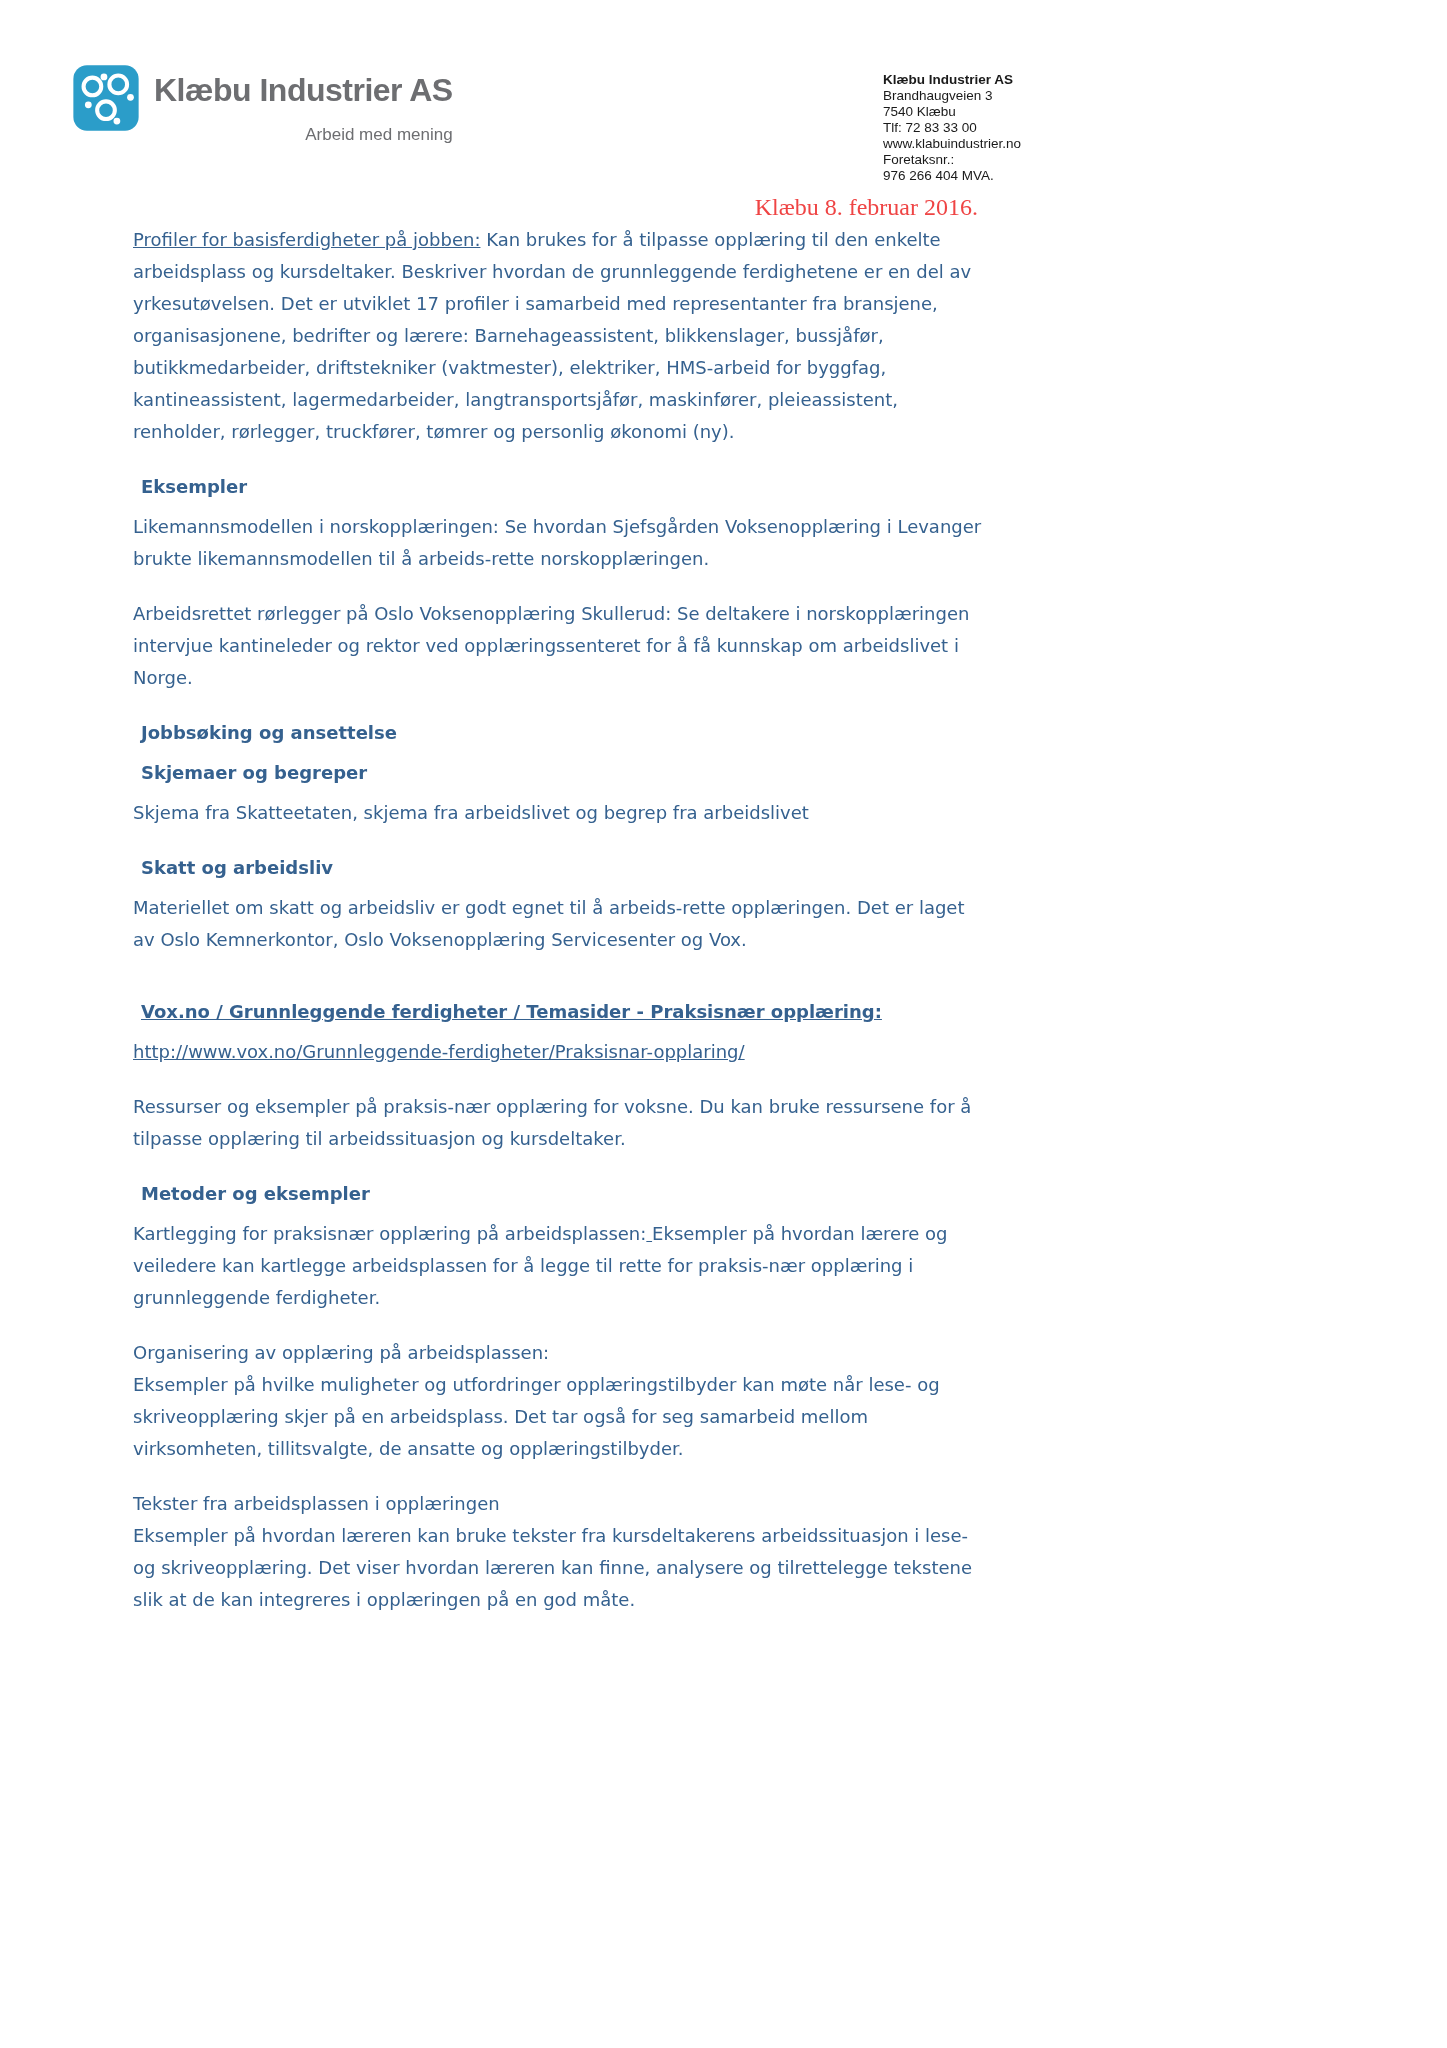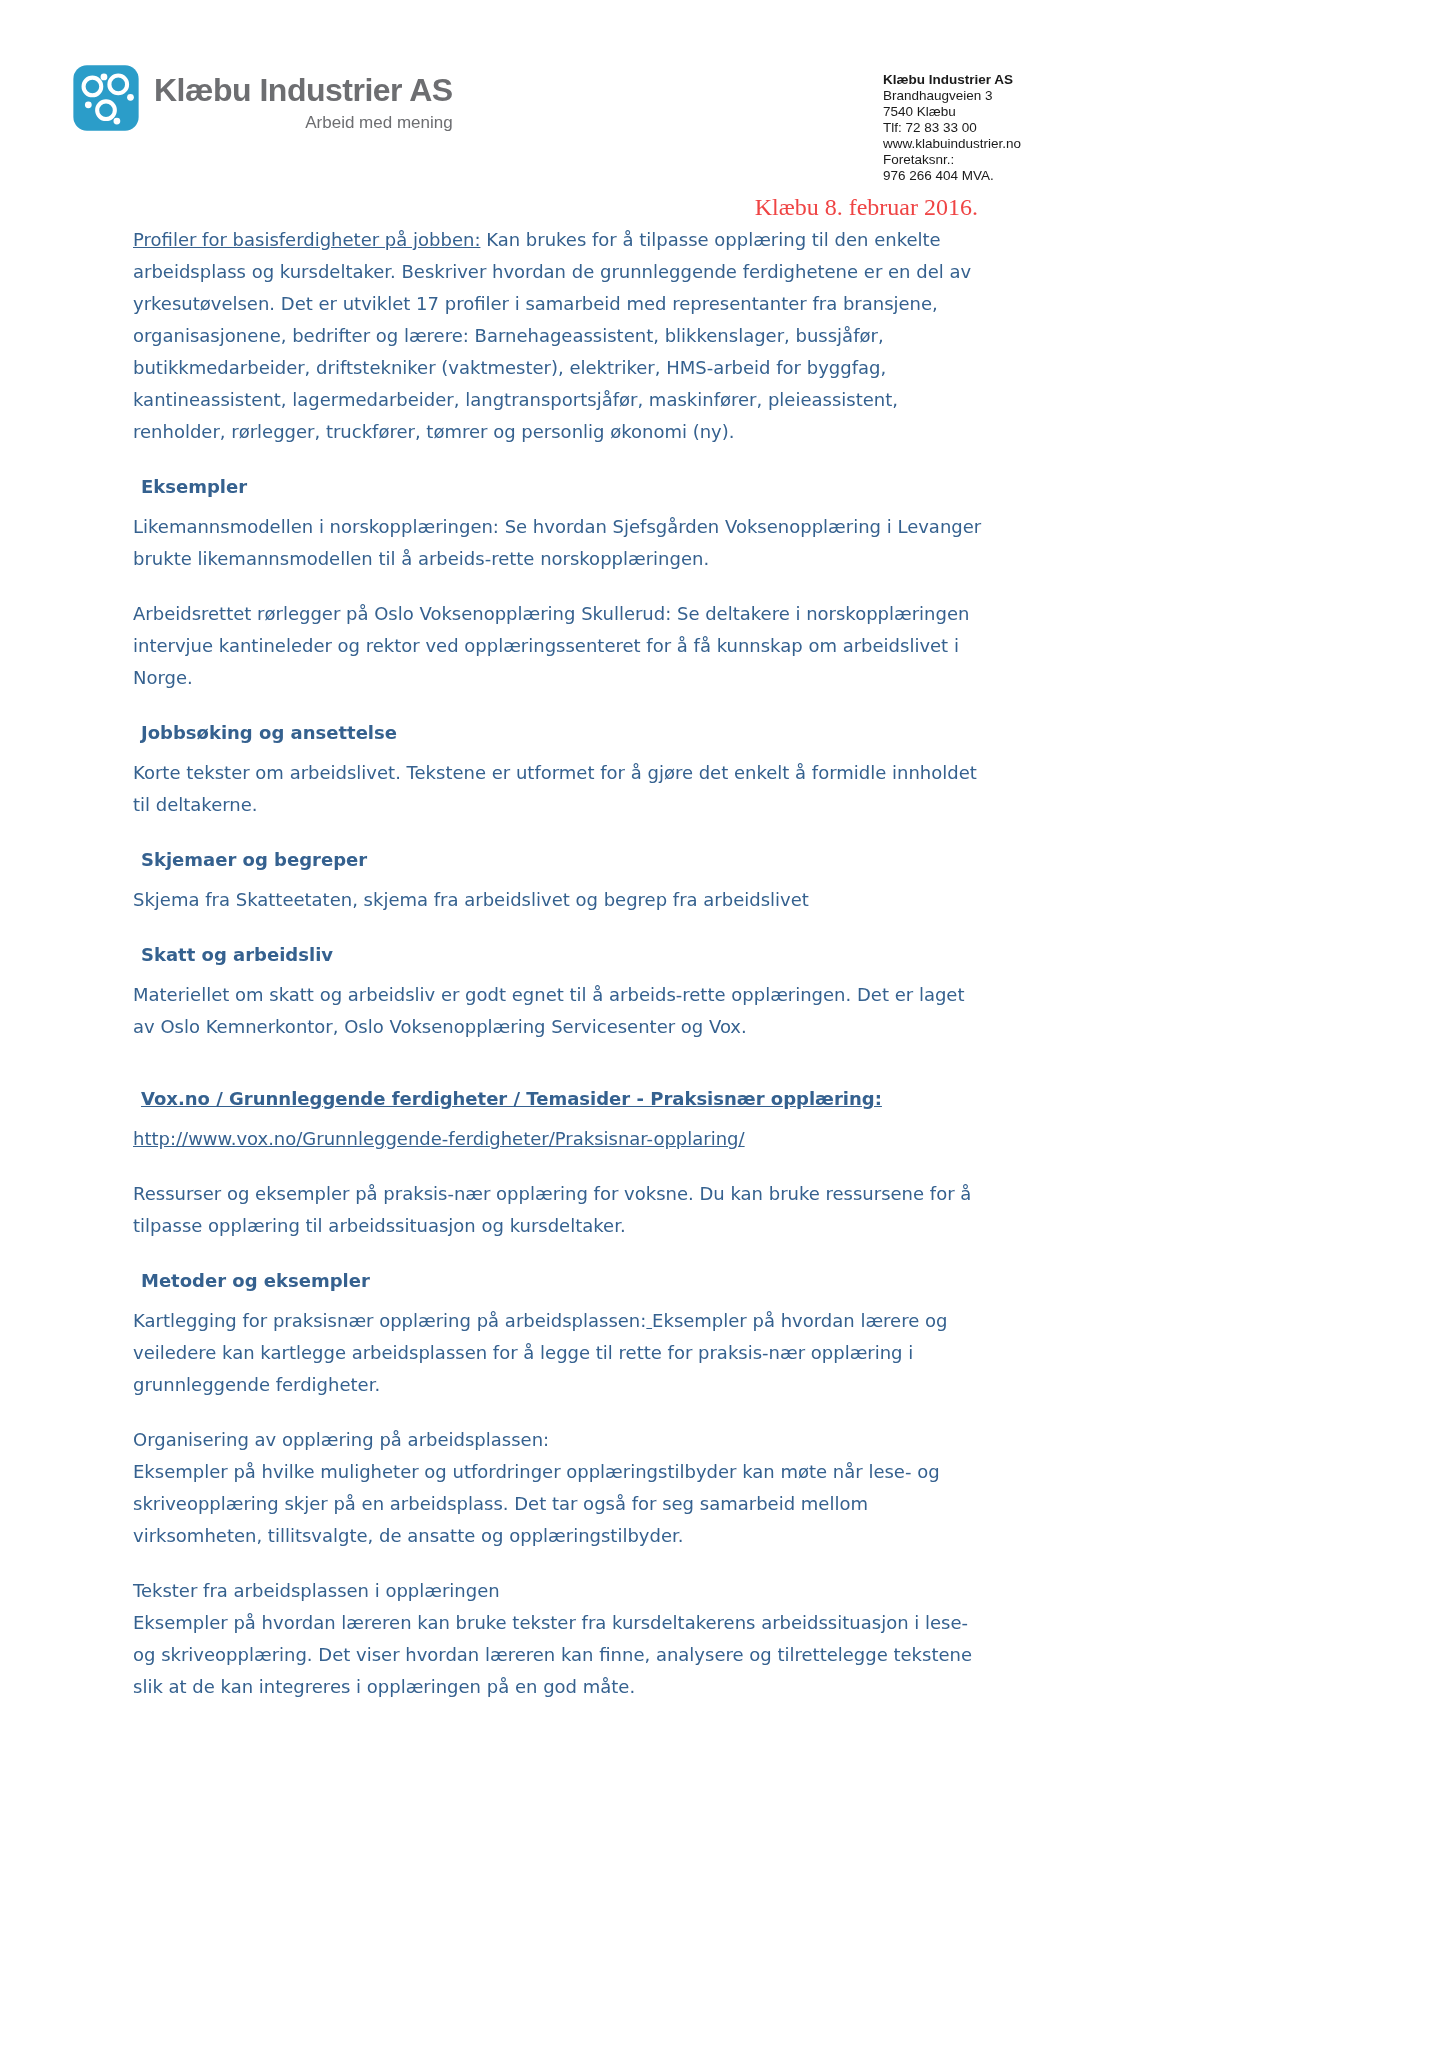--- a/index.html
+++ b/index.html
@@ -28,21 +28,21 @@
     font-size: 32px;
     letter-spacing: -0.5px;
     color: #6d6e71;
     white-space: nowrap;
   }
   .logo-tagline {
     font-family: "Liberation Sans", sans-serif;
     font-size: 17px;
     color: #6d6e71;
     text-align: right;
-    margin-top: 4px;
+    margin-top: 16px;
   }
 
   
   .company-info {
     position: absolute;
     left: 883px;
     top: 72px;
     font-family: "Liberation Sans", sans-serif;
     font-size: 13.5px;
     line-height: 16px;
@@ -120,21 +120,20 @@
   <div class="body-text">
 
     <p class="para"><span class="u">Profiler for basisferdigheter på jobben:</span><span> Kan brukes for å tilpasse opplæring til den enkelte arbeidsplass og kursdeltaker. Beskriver hvordan de grunnleggende ferdighetene er en del av yrkesutøvelsen. Det er utviklet 17 profiler i samarbeid med representanter fra bransjene, organisasjonene, bedrifter og lærere: Barnehageassistent, blikkenslager, bussjåfør, butikkmedarbeider, driftstekniker (vaktmester), elektriker, HMS-arbeid for byggfag, kantineassistent, lagermedarbeider, langtransportsjåfør, maskinfører, pleieassistent, renholder, rørlegger, truckfører, tømrer og personlig økonomi (ny).</span></p>
 
     <div class="h">Eksempler</div>
     <p class="para">Likemannsmodellen i norskopplæringen: Se hvordan Sjefsgården Voksenopplæring i Levanger brukte likemannsmodellen til å arbeids-rette norskopplæringen.</p>
 
     <p class="para">Arbeidsrettet rørlegger på Oslo Voksenopplæring Skullerud: Se deltakere i norskopplæringen intervjue kantineleder og rektor ved opplæringssenteret for å få kunnskap om arbeidslivet i Norge.</p>
 
     <div class="h">Jobbsøking og ansettelse</div>
-    <p class="para">Korte tekster om arbeidslivet. Tekstene er utformet for å gjøre det enkelt å formidle innholdet til deltakerne.</p>
 
     <div class="h">Skjemaer og begreper</div>
     <p class="para">Skjema fra Skatteetaten, skjema fra arbeidslivet og begrep fra arbeidslivet</p>
 
     <div class="h">Skatt og arbeidsliv</div>
     <p class="para mb-lg">Materiellet om skatt og arbeidsliv er godt egnet til å arbeids-rette opplæringen. Det er laget av Oslo Kemnerkontor, Oslo Voksenopplæring Servicesenter og Vox.</p>
 
     <div class="h u">Vox.no / Grunnleggende ferdigheter / Temasider - Praksisnær opplæring:</div>
     <p class="para"><span class="u link">http://www.vox.no/Grunnleggende-ferdigheter/Praksisnar-opplaring/</span></p>
 

